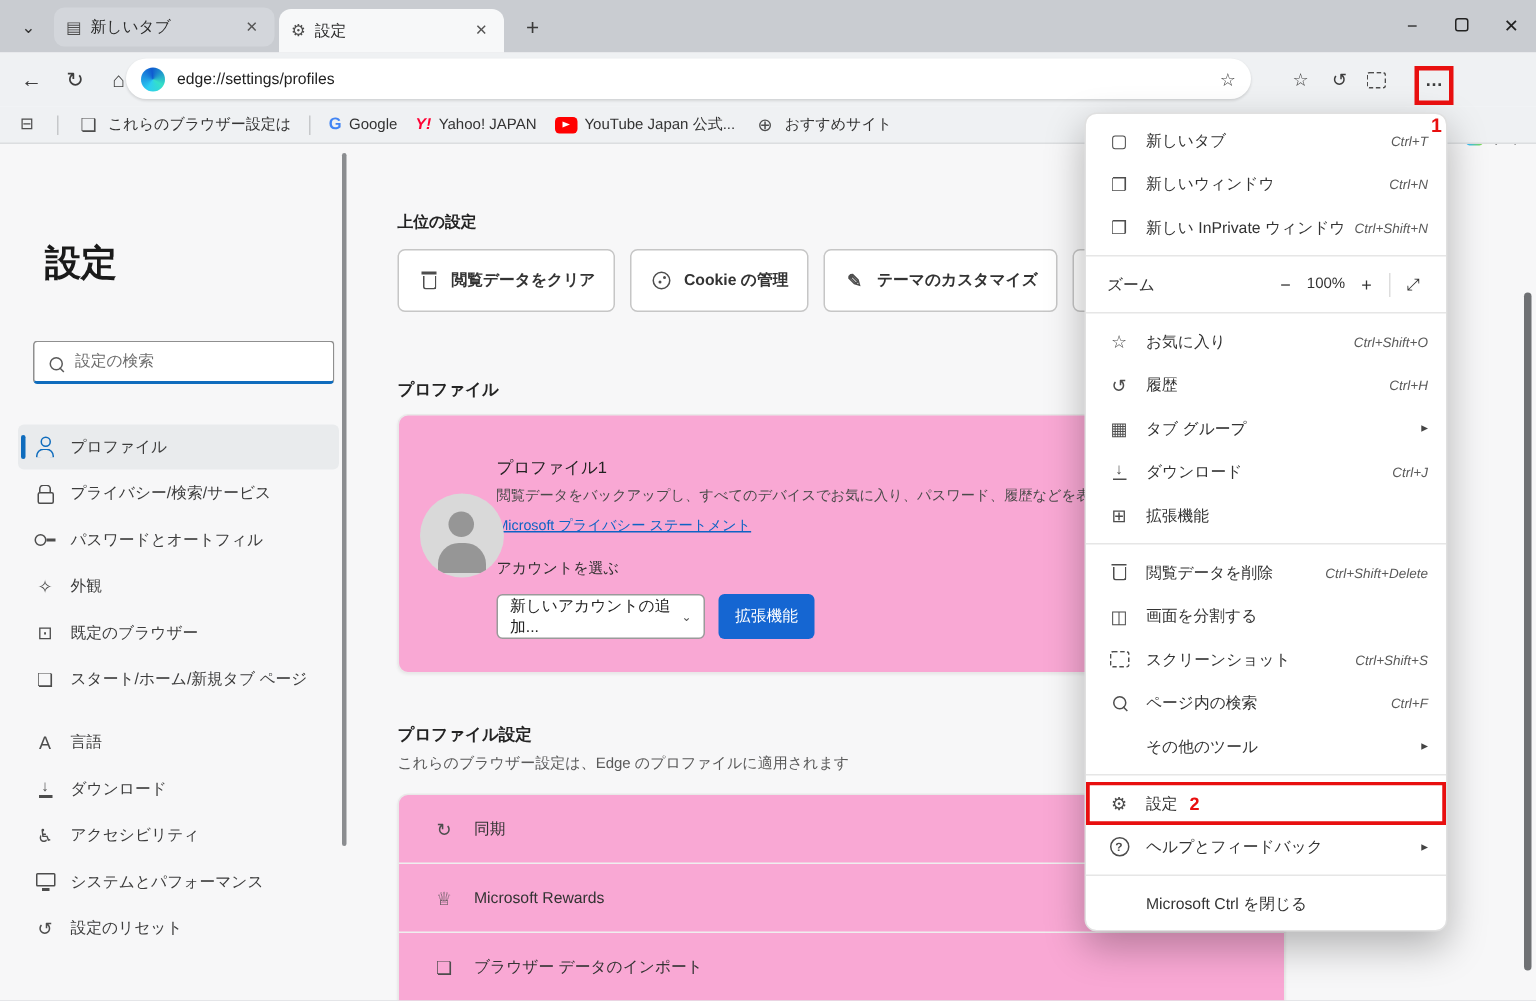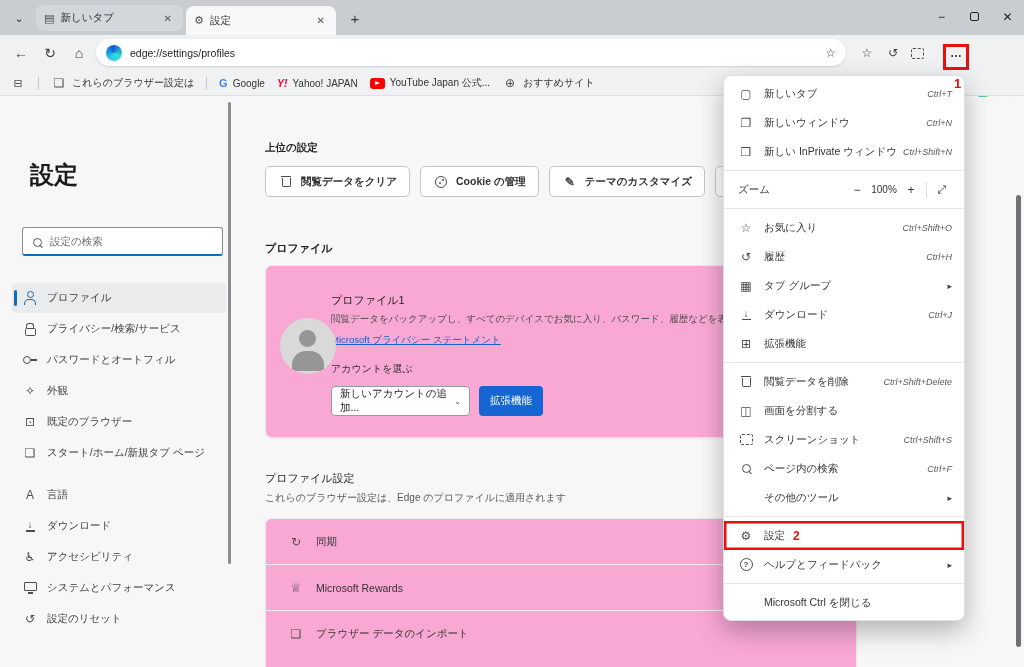--- a/index.html
+++ b/index.html
@@ -16,21 +16,21 @@
 .tab .ttl { white-space:nowrap; overflow:hidden; }
 .tab .x { margin-left:auto; font-size:10px; color:#555; padding:2px 3px; }
 .newtab-btn { position:absolute; left:344px; top:7px; width:22px; height:22px; display:flex; align-items:center; justify-content:center; font-size:15px; color:#3a3a3a; }
 .wc { position:absolute; top:0; width:33px; height:33px; display:flex; align-items:center; justify-content:center; font-size:12px; color:#222; }
 .wc-min { left:925px; } .wc-max { left:958px; } .wc-close { left:991px; }
 .wc-max .box { width:9px; height:9px; border:1.2px solid #222; border-radius:2px; }
 
 
 .toolbar { position:absolute; top:35px; left:0; right:0; height:36px; background:#eff1f3; }
 .tbtn { position:absolute; top:5px; width:26px; height:26px; display:flex; align-items:center; justify-content:center; font-size:14px; color:#3d3d3d; border-radius:6px; }
-.addr { position:absolute; left:96px; top:4px; width:750px; height:27px; background:#fff; border-radius:14px; display:flex; align-items:center; padding:0 10px; box-shadow:0 1px 2px rgba(0,0,0,.14); }
+.addr { position:absolute; left:84px; top:4px; width:750px; height:27px; background:#fff; border-radius:14px; display:flex; align-items:center; padding:0 10px; box-shadow:0 1px 2px rgba(0,0,0,.14); }
 .edge-logo { width:16px; height:16px; border-radius:50%; background:conic-gradient(from 210deg,#2ccdf2,#0f5bd0 40%,#35e0c8 75%,#2ccdf2); margin-right:8px; flex:none; }
 .url { font-size:10.5px; color:#1f1f1f; white-space:nowrap; }
 .addr .star { margin-left:auto; font-size:12px; color:#444; }
 .avatar { position:absolute; left:928px; top:44px; width:20px; height:20px; border-radius:50%; background:#e4e4e4; overflow:hidden; }
 .avatar::before { content:''; position:absolute; left:6px; top:4px; width:8px; height:8px; border-radius:50%; background:#8f8f8f; }
 .avatar::after { content:''; position:absolute; left:3px; top:13px; width:14px; height:9px; border-radius:7px 7px 0 0; background:#8f8f8f; }
 .avatar-dot { position:absolute; left:942px; top:43px; width:7px; height:7px; border-radius:50%; background:#e62e2e; }
 .copilot { position:absolute; left:975px; top:47px; width:16px; height:16px; border-radius:50%; background:conic-gradient(#ff6a5f,#ffc44d,#7cd959,#38bdf8,#b05cff,#ff6a5f); }
 .chat-label { position:absolute; left:995px; top:50px; font-size:10px; color:#333; }
 
@@ -87,38 +87,38 @@
 .nav-item.selected { background:#e9ebed; }
 .nav-item.selected .ind { position:absolute; left:2px; top:7px; width:3px; height:16px; border-radius:2px; background:#0f6cbd; }
 .nav-item.selected .ic { color:#0f6cbd; }
 .nav-item.group-gap { margin-top:12px; }
 .sb-scroll { position:absolute; left:228px; top:5px; width:3px; height:462px; background:#8b8d90; border-radius:2px; }
 .pg-scroll { position:absolute; left:1016px; top:98px; width:5px; height:452px; background:#6f7174; border-radius:3px; z-index:10; }
 
 .main { position:absolute; left:265px; top:44px; width:592px; }
 .top-title { font-size:10.5px; font-weight:bold; color:#242424; margin-bottom:11px; }
 .qrow { display:flex; gap:10px; margin-bottom:44px; }
-.qbtn { height:31px; padding:0 12px; background:#fff; border:1px solid #c6c6c6; border-radius:5px; display:flex; align-items:center; gap:7px; font-size:10.5px; font-weight:bold; color:#333; white-space:nowrap; }
+.qbtn { height:42px; padding:0 12px; background:#fff; border:1px solid #c6c6c6; border-radius:5px; display:flex; align-items:center; gap:7px; font-size:10.5px; font-weight:bold; color:#333; white-space:nowrap; }
 .sec-head { display:flex; justify-content:space-between; align-items:center; margin-bottom:9px; }
 .sec-title { font-size:11px; font-weight:bold; color:#242424; }
 .add-profile { font-size:10.5px; color:#333; display:flex; gap:5px; align-items:center; }
 .card { background:#f9a8d4; border:1px solid #e9e9e9; border-radius:7px; box-shadow:0 1px 2px rgba(0,0,0,.05); }
 .pcard { position:relative; height:173px; padding:27px 20px 0 65px; margin-bottom:33px; }
 .pavatar { position:absolute; left:14px; top:52px; width:56px; height:56px; border-radius:50%; background:#d9d9d9; overflow:hidden; }
 .pavatar::before { content:''; position:absolute; left:19px; top:12px; width:17px; height:17px; border-radius:50%; background:#969696; }
 .pavatar::after { content:''; position:absolute; left:12px; top:33px; width:32px; height:20px; border-radius:14px 14px 0 0; background:#969696; }
 .pname { font-size:11px; color:#222; margin-bottom:5px; }
 .pdesc { font-size:9.5px; color:#4a4a4a; margin-bottom:3px; }
 .plink { font-size:9.5px; color:#0e63c4; text-decoration:underline; display:inline-block; margin-bottom:15px; }
 .pacct { font-size:10px; color:#2f2f2f; margin-bottom:10px; }
 .pctrl { display:flex; gap:9px; }
 .pselect { width:139px; height:30px; border:1px solid #9a9a9a; border-radius:4px; background:#fff; display:flex; align-items:center; padding:0 8px; font-size:10.5px; color:#222; justify-content:space-between; }
 .pselect .car { font-size:8px; color:#555; }
 .signin { width:64px; height:30px; background:#1566d2; color:#fff; border:none; border-radius:4px; font-size:10.5px; font-family:inherit; }
-.ps-title { font-size:11px; font-weight:normal; color:#242424; margin-bottom:5px; }
+.ps-title { font-size:11px; font-weight:bold; color:#242424; margin-bottom:5px; }
 .ps-sub { font-size:10px; color:#5a5a5a; margin-bottom:13px; }
 .ps-card { height:170px; overflow:hidden; }
 .ps-row { height:46px; display:flex; align-items:center; padding-left:22px; gap:12px; font-size:10.5px; color:#333; border-bottom:1px solid #efefef; }
 .ps-row:last-child { border-bottom:none; }
 
 
 .menu { position:absolute; left:723px; top:75px; width:242px; background:#fff; border:1px solid #e0e0e0; border-radius:8px; box-shadow:0 10px 26px rgba(0,0,0,.28); padding:3px 0; z-index:50; }
 .mi { height:29px; display:flex; align-items:center; padding:0 12px 0 14px; font-size:10.5px; color:#333; position:relative; }
 .mi .mic { width:16px; margin-right:10px; display:flex; justify-content:center; }
 .mi .mlabel { white-space:nowrap; }

